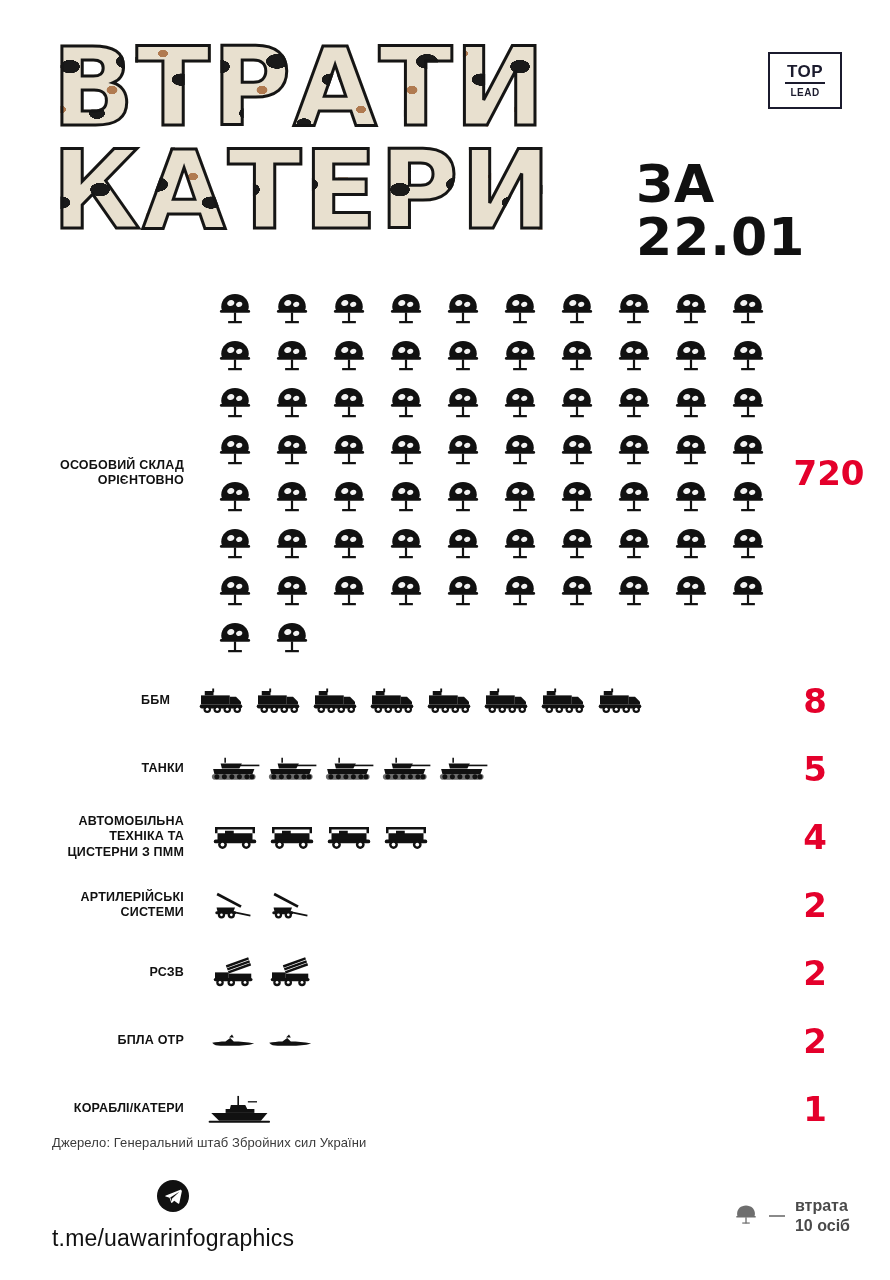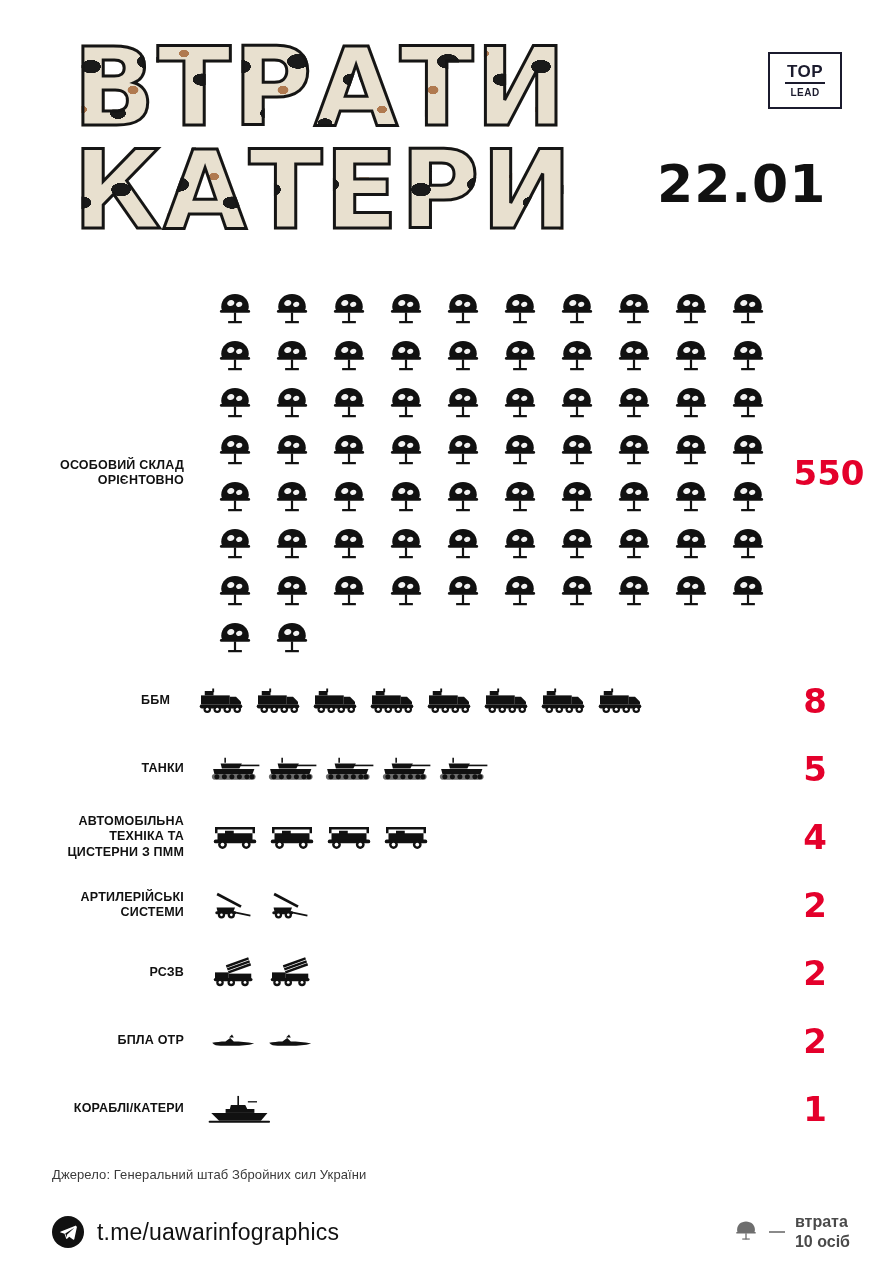--- a/index.html
+++ b/index.html
@@ -13,21 +13,20 @@
     font-family: "Liberation Sans", sans-serif;
     color: #111111;
     position: relative;
     overflow: hidden;
   }
 
   
   .header {
     position: relative;
     height: 285px;
-    margin-left: 21px;
   }
   .title-block {
     position: absolute;
     left: 52px;
     top: 38px;
     width: 620px;
   }
   .title-line {
     font-family: "DejaVu Sans", sans-serif;
     font-weight: bold;
@@ -198,20 +197,21 @@
   }
   .footer-bottom {
     display: flex;
     align-items: center;
     justify-content: space-between;
   }
   .tg {
     display: flex;
     align-items: center;
     gap: 13px;
+    flex-direction: column;
   }
   .tg-circle {
     width: 32px;
     height: 32px;
     border-radius: 50%;
     background: #111111;
     display: flex;
     align-items: center;
     justify-content: center;
   }
@@ -241,20 +241,21 @@
 </style>
 </head>
 <body>
 
 <div class="header">
   <div class="title-block">
     <div class="title-line">ВТРАТИ</div>
     <div class="title-line second">КАТЕРИ</div>
   </div>
   <div class="subtitle">
+    <div>ЗА</div>
     <div>22.01</div>
   </div>
   <div class="logo">
     <div class="logo-top">TOP</div>
     <div class="logo-bottom">LEAD</div>
   </div>
 </div>
 
 <div class="rows">
 
@@ -903,21 +904,21 @@
         <div class="icon-cell">
           <svg width="46" height="44" viewBox="0 0 64 64">
       <path fill="#111" d="M32 10c-11.6 0-20 8-20 18.4 0 2.2.4 4 1 5.1h38c.6-1.1 1-2.9 1-5.1C52 18 43.6 10 32 10z"></path>
       <path fill="#ffffff" opacity="0.95" d="M22 21c2.5-2.3 6-2.6 8-.6 1.8 1.8 1.2 4.6-1 6.2-2.6 1.9-6.2 1.4-7.7-.8-1-1.5-.7-3.4.7-4.8zm13.5 1.4c2.3-1.6 5.3-1.3 6.6.6 1.2 1.8.4 4.2-1.8 5.4-2.3 1.3-5.2.7-6.3-1.3-1-1.7-.3-3.6 1.5-4.7z"></path>
       <rect x="10" y="33.5" width="44" height="4" rx="2" fill="#111"></rect>
       <rect x="30.4" y="37" width="3.2" height="15" fill="#111"></rect>
       <rect x="22" y="49.5" width="20" height="3.2" fill="#111"></rect>
     </svg>
         </div>
       </div>
-    <div class="row-value">550</div>
+    <div class="row-value">720</div>
   </div>
 
   <div class="row bbm">
     <div class="row-label">ББМ</div>
     <div class="row-icons" id="icons-apc">
         <div class="icon-cell">
           <svg width="50" height="32" viewBox="0 0 80 50">
       <rect x="8" y="16" width="46" height="14" fill="#111"></rect>
       <path fill="#111" d="M54 18h10l8 8v4H54z"></path>
       <rect x="14" y="9" width="14" height="7" fill="#111"></rect>

